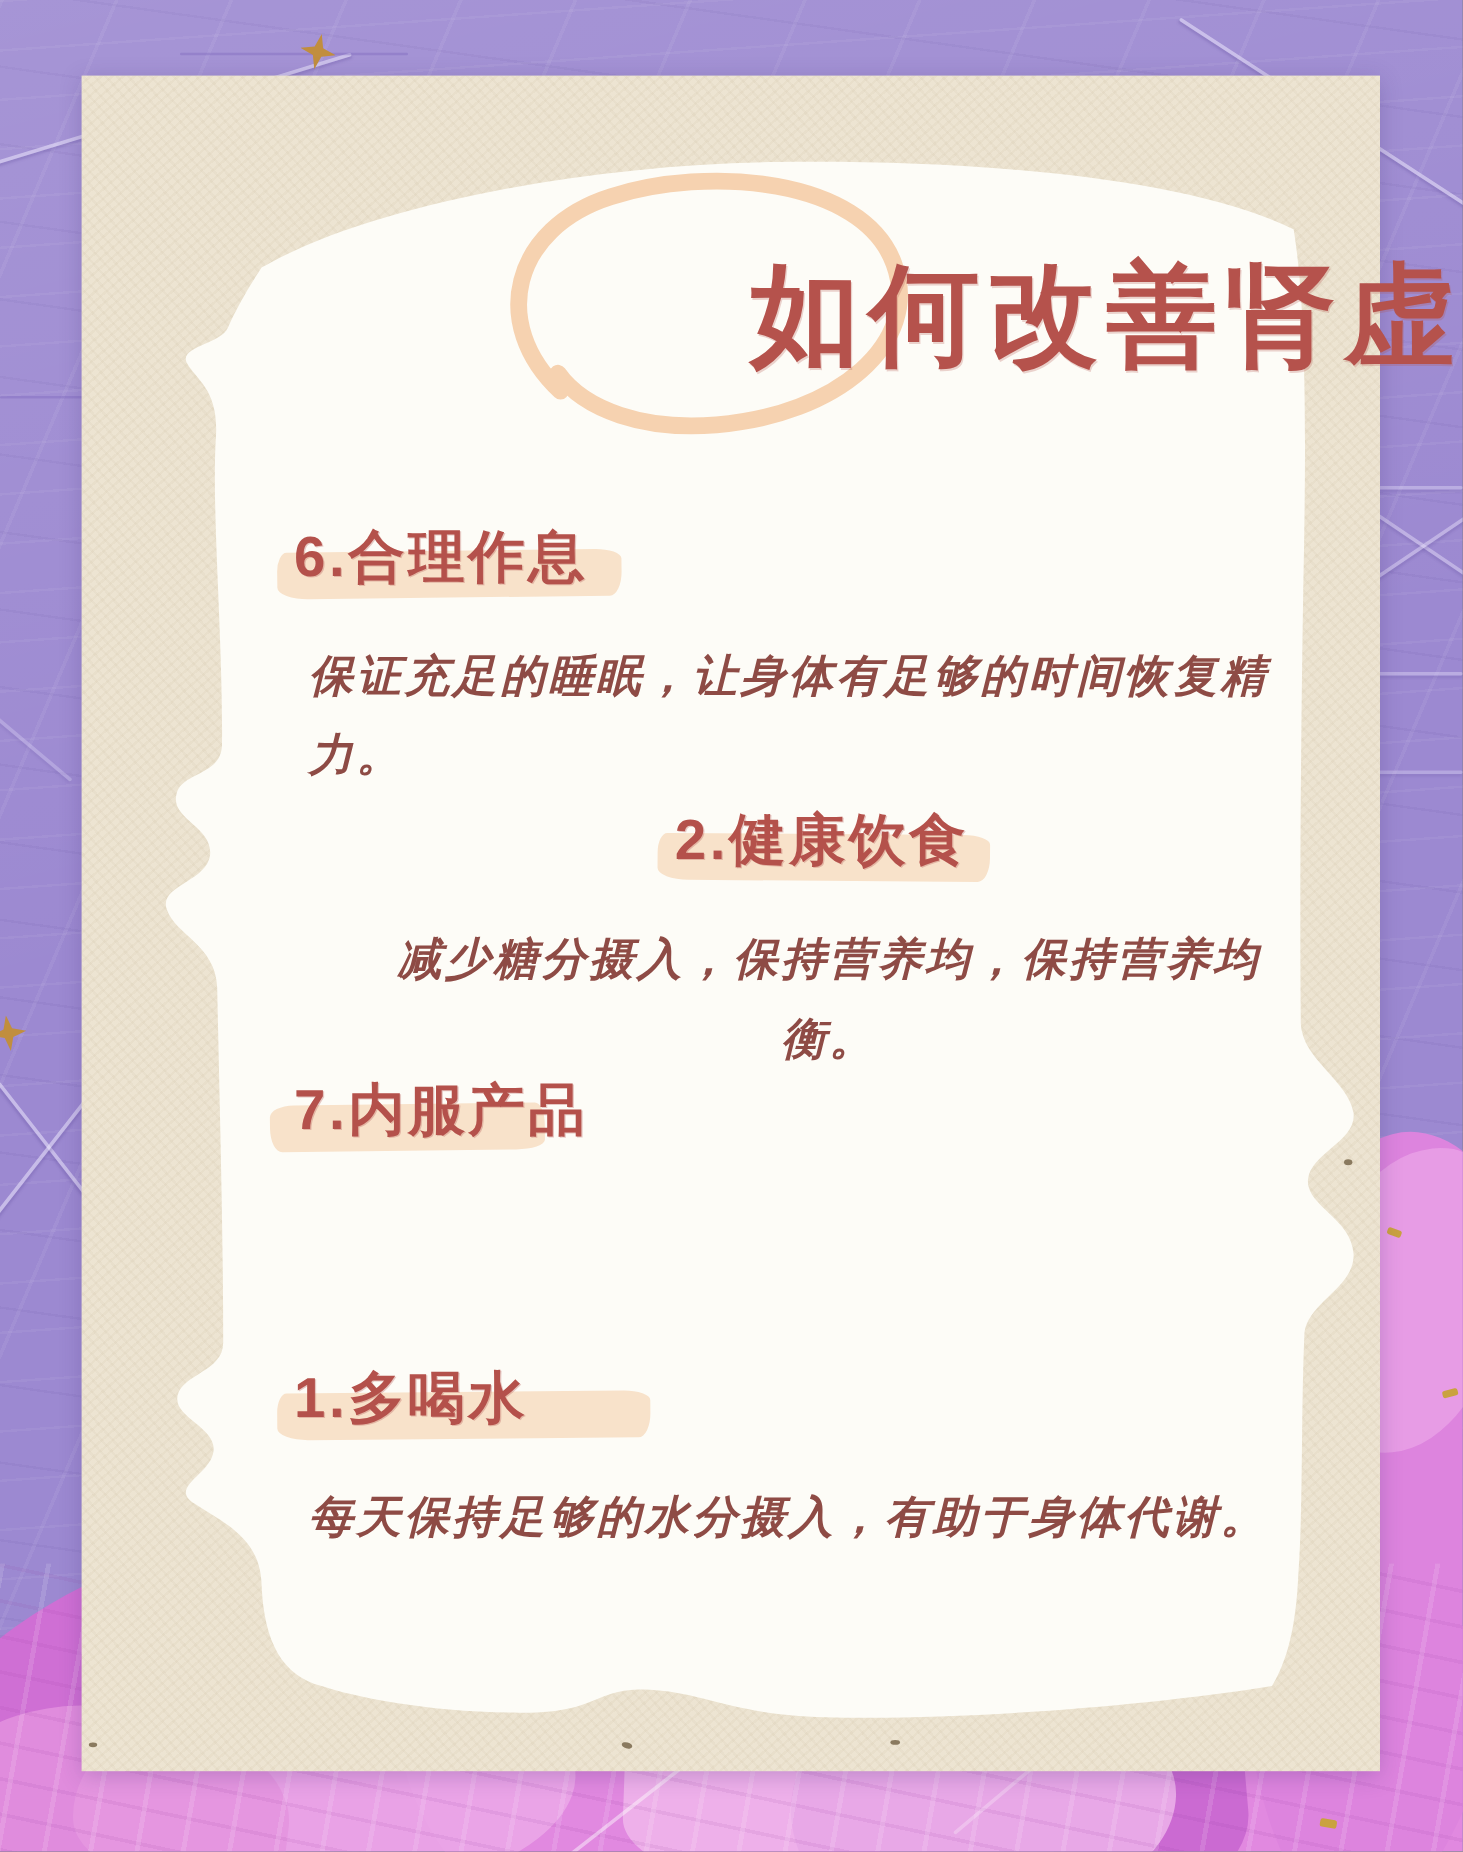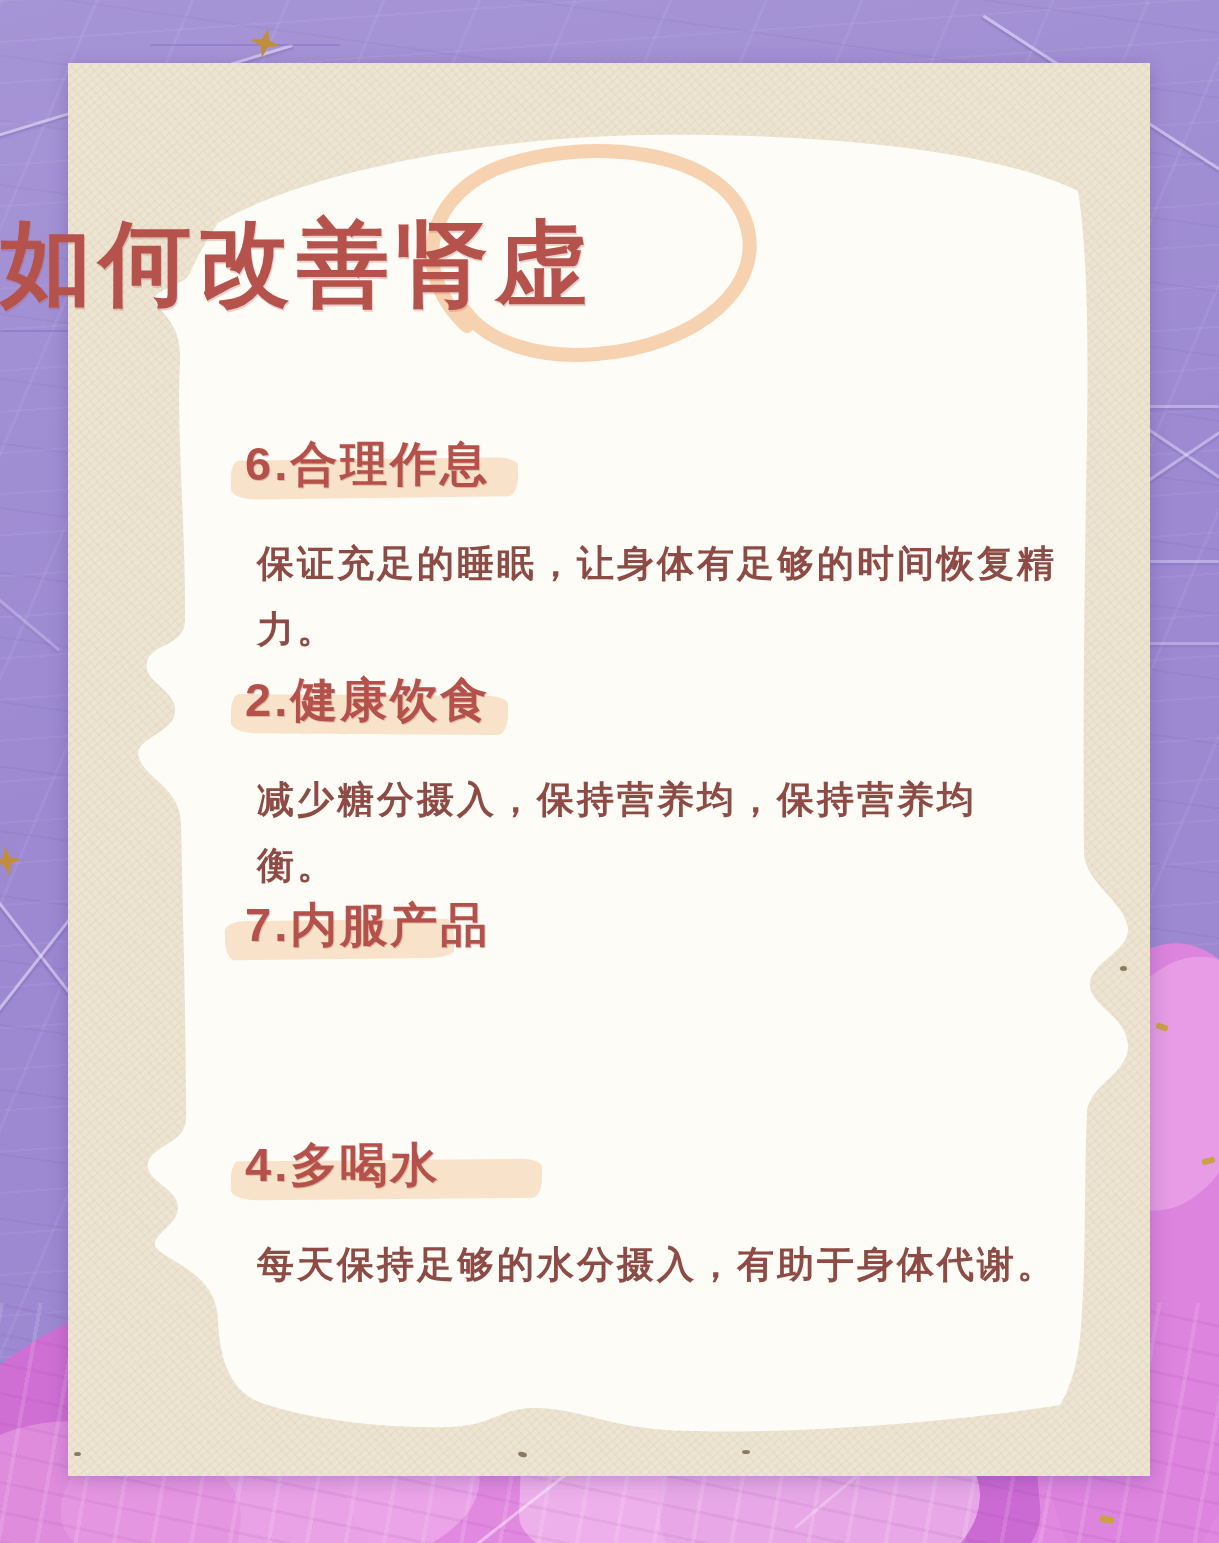--- a/index.html
+++ b/index.html
@@ -63,35 +63,35 @@
     box-shadow:0 4px 18px rgba(60,40,110,0.25);}
   .blob{position:absolute;left:0;top:0;}
   .speck{position:absolute;background:#8a7a5f;border-radius:50%;z-index:3;}
   .sp1{left:1120px;top:966px;width:7px;height:5px;}
   .sp2{left:518px;top:1452px;width:9px;height:5px;transform:rotate(15deg);}
   .sp3{left:742px;top:1450px;width:8px;height:4px;}
   .sp4{left:74px;top:1452px;width:7px;height:4px;}
   
   .content{position:absolute;z-index:4;left:0;top:0;width:100%;height:100%;}
   .title-circle{position:absolute;left:385px;top:128px;}
-  .title{position:absolute;left:0;top:208px;width:100%;margin:0;text-align:left;
+  .title{position:absolute;left:0;top:208px;width:100%;margin:0;text-align:right;
     font-size:92px;line-height:1.2;font-weight:900;letter-spacing:7px;color:#b5524c;
     text-shadow:1px 2px 0 rgba(181,82,76,0.25);}
   .section{position:absolute;left:245px;width:880px;}
-  .sec1{top:434px;} .sec2{top:670px;} .sec3{top:895px;} .sec4{top:1135px;}
+  .sec1{top:434px;} .sec2{top:670px;text-align:center;} .sec3{top:895px;} .sec4{top:1135px;}
   .heading{position:relative;display:inline-block;margin:0;font-size:47px;line-height:1.26;
     font-weight:900;letter-spacing:3px;color:#b4514b;z-index:1;
     text-shadow:1px 1px 0 rgba(180,81,75,0.3);}
   .heading::before{content:"";position:absolute;z-index:-1;left:-14px;right:-28px;top:42%;bottom:-8%;
     background:#f8e2ca;border-radius:8px 22px 10px 26px/16px 8px 20px 10px;transform:rotate(-0.7deg);}
   .sec2 .heading::before{right:-18px;transform:rotate(0.4deg);}
   .sec3 .heading::before{left:-20px;right:36px;border-radius:20px 8px 24px 10px/10px 18px 8px 20px;}
   .sec4 .heading::before{right:-102px;transform:rotate(-0.5deg);}
   .body{margin:38px 0 0 0;padding-left:12px;font-size:37px;line-height:66px;letter-spacing:3px;
-    color:#8e4b45;white-space:pre-line;font-weight:bold;}
+    color:#8e4b45;white-space:pre-line;font-weight:bold;font-style:italic;}
 </style>
 </head>
 <body>
 
 <div class="stage">
 
   <div class="streak s1"></div>
   <div class="streak s2"></div>
   <div class="streak s3"></div>
   <div class="streak s4"></div>
@@ -180,18 +180,18 @@
       <h2 class="heading">2.健康饮食</h2>
       <p class="body">减少糖分摄入，保持营养均，保持营养均
 衡。</p>
     </div>
 
     <div class="section sec3">
       <h2 class="heading">7.内服产品</h2>
     </div>
 
     <div class="section sec4">
-      <h2 class="heading">4.多喝水</h2>
+      <h2 class="heading">1.多喝水</h2>
       <p class="body">每天保持足够的水分摄入，有助于身体代谢。</p>
     </div>
 
   </div>
 </div>
 
 </body></html>

